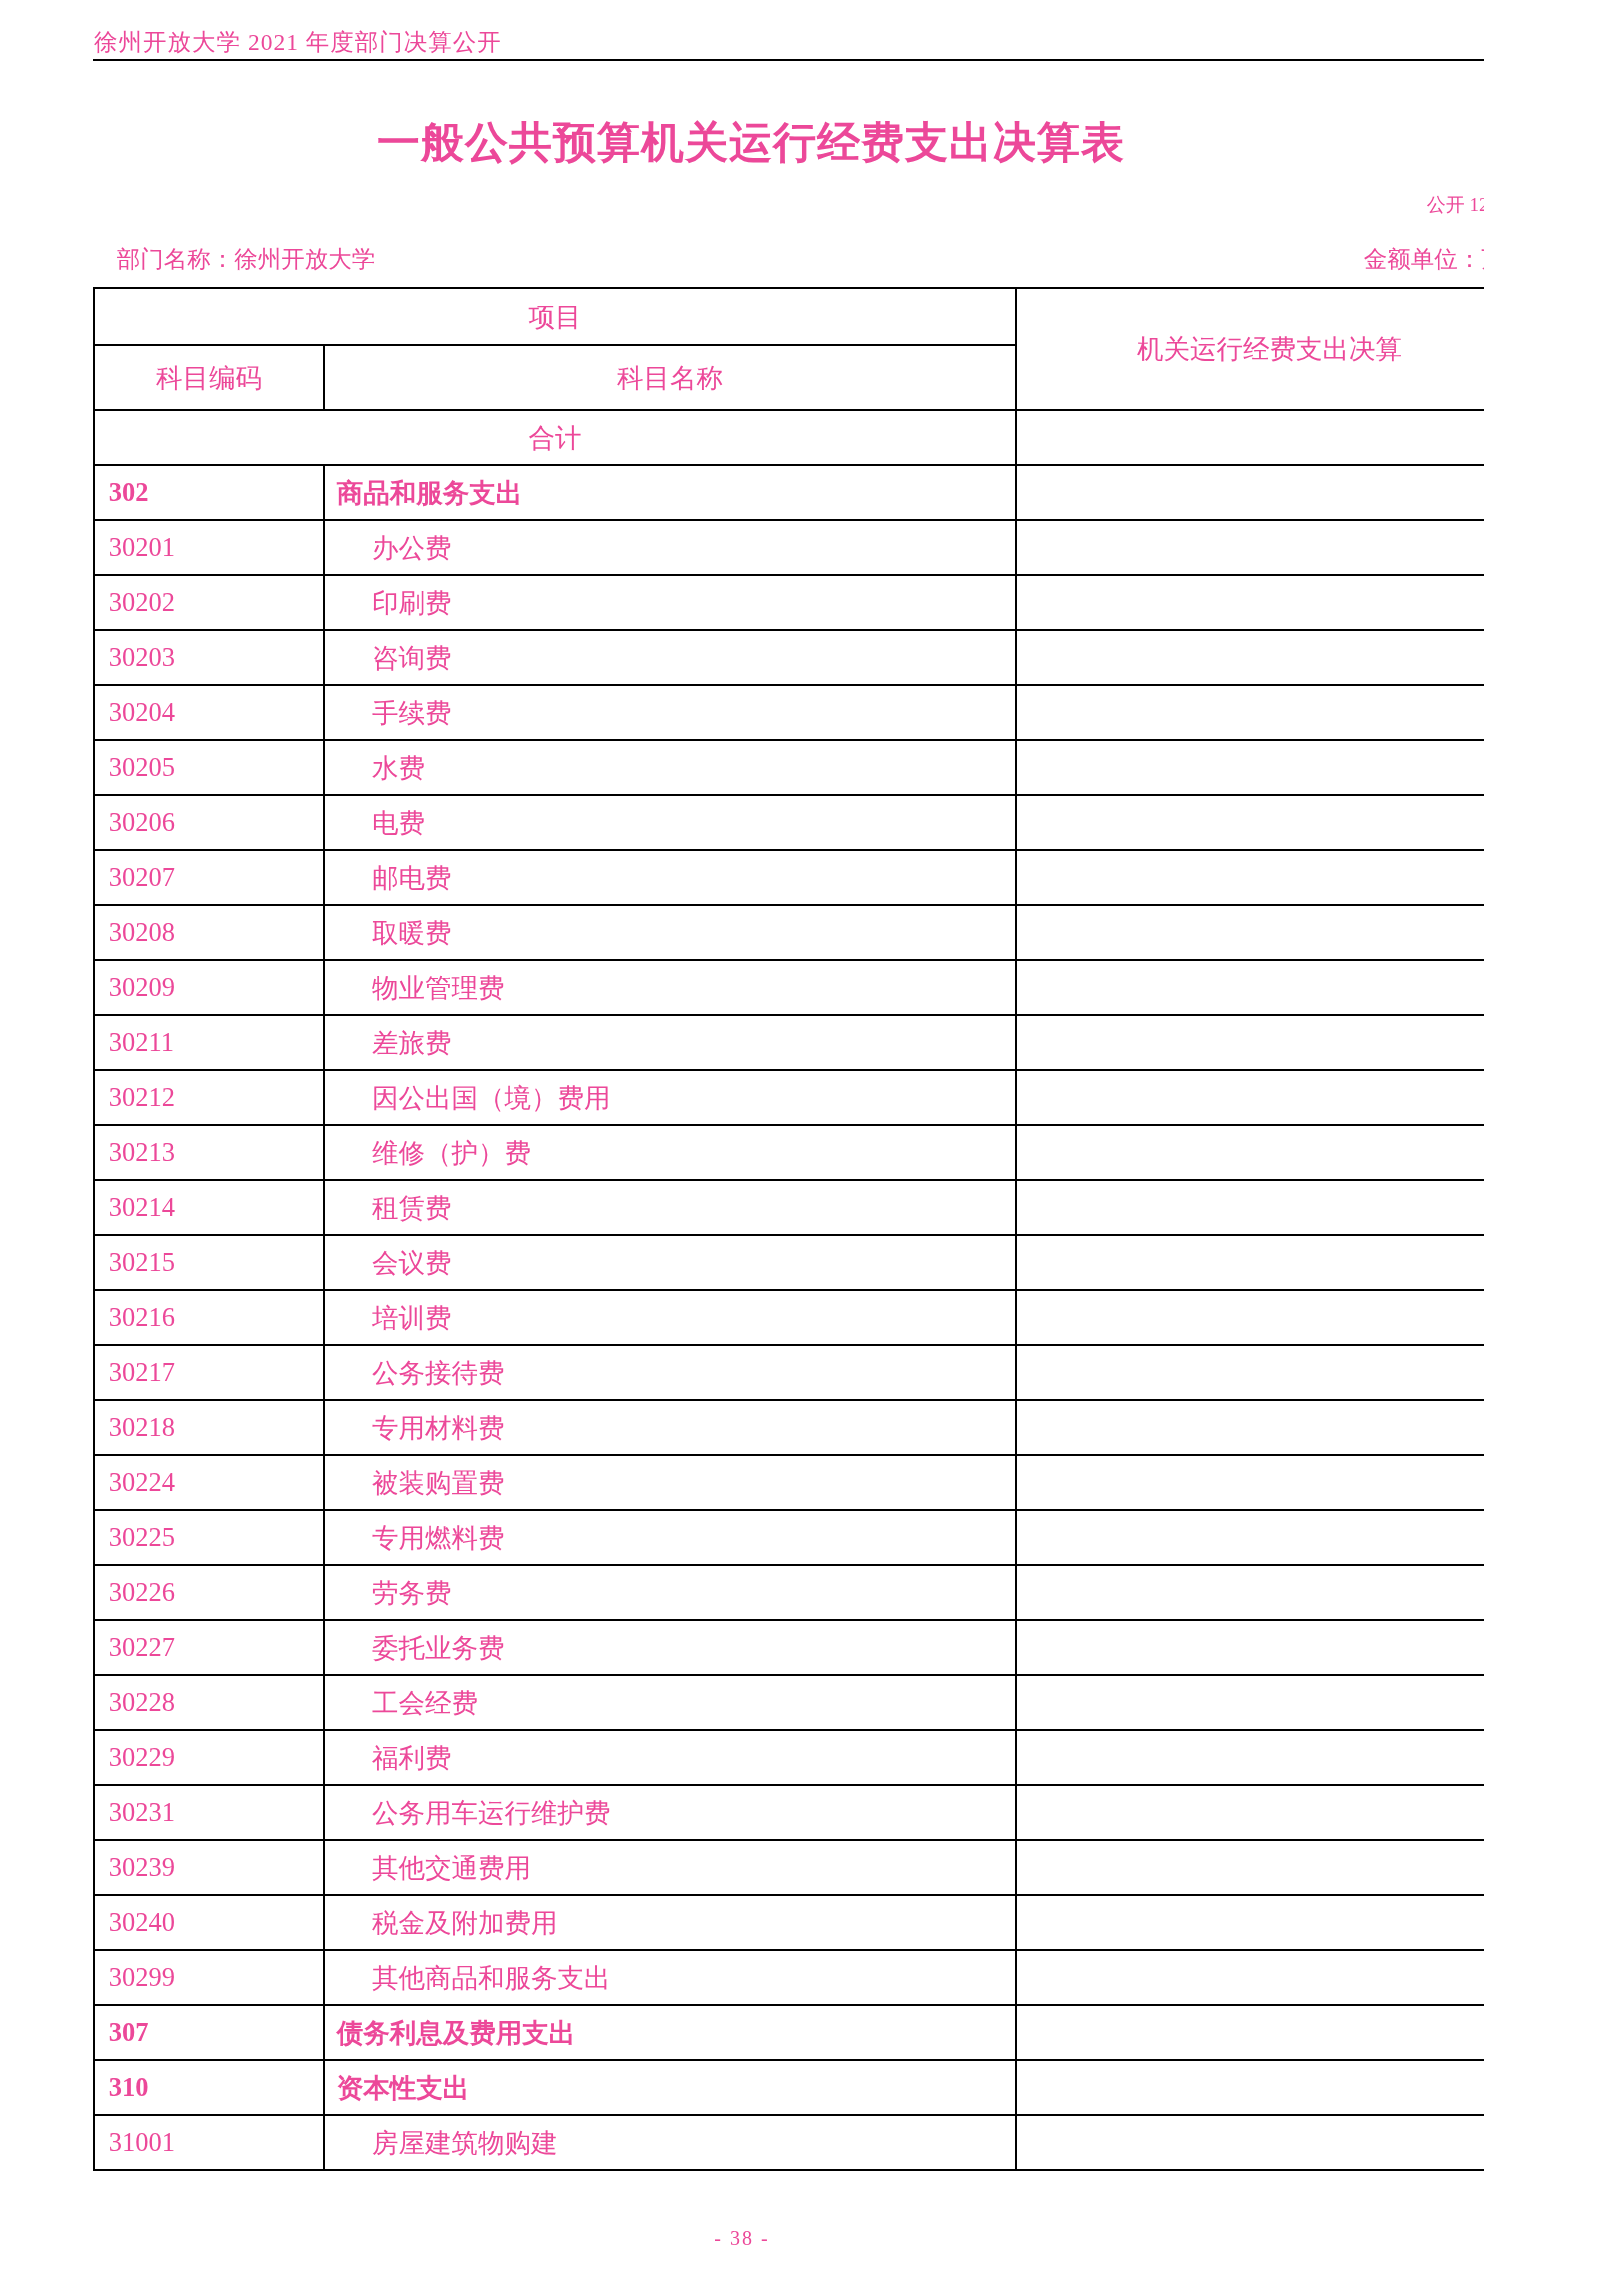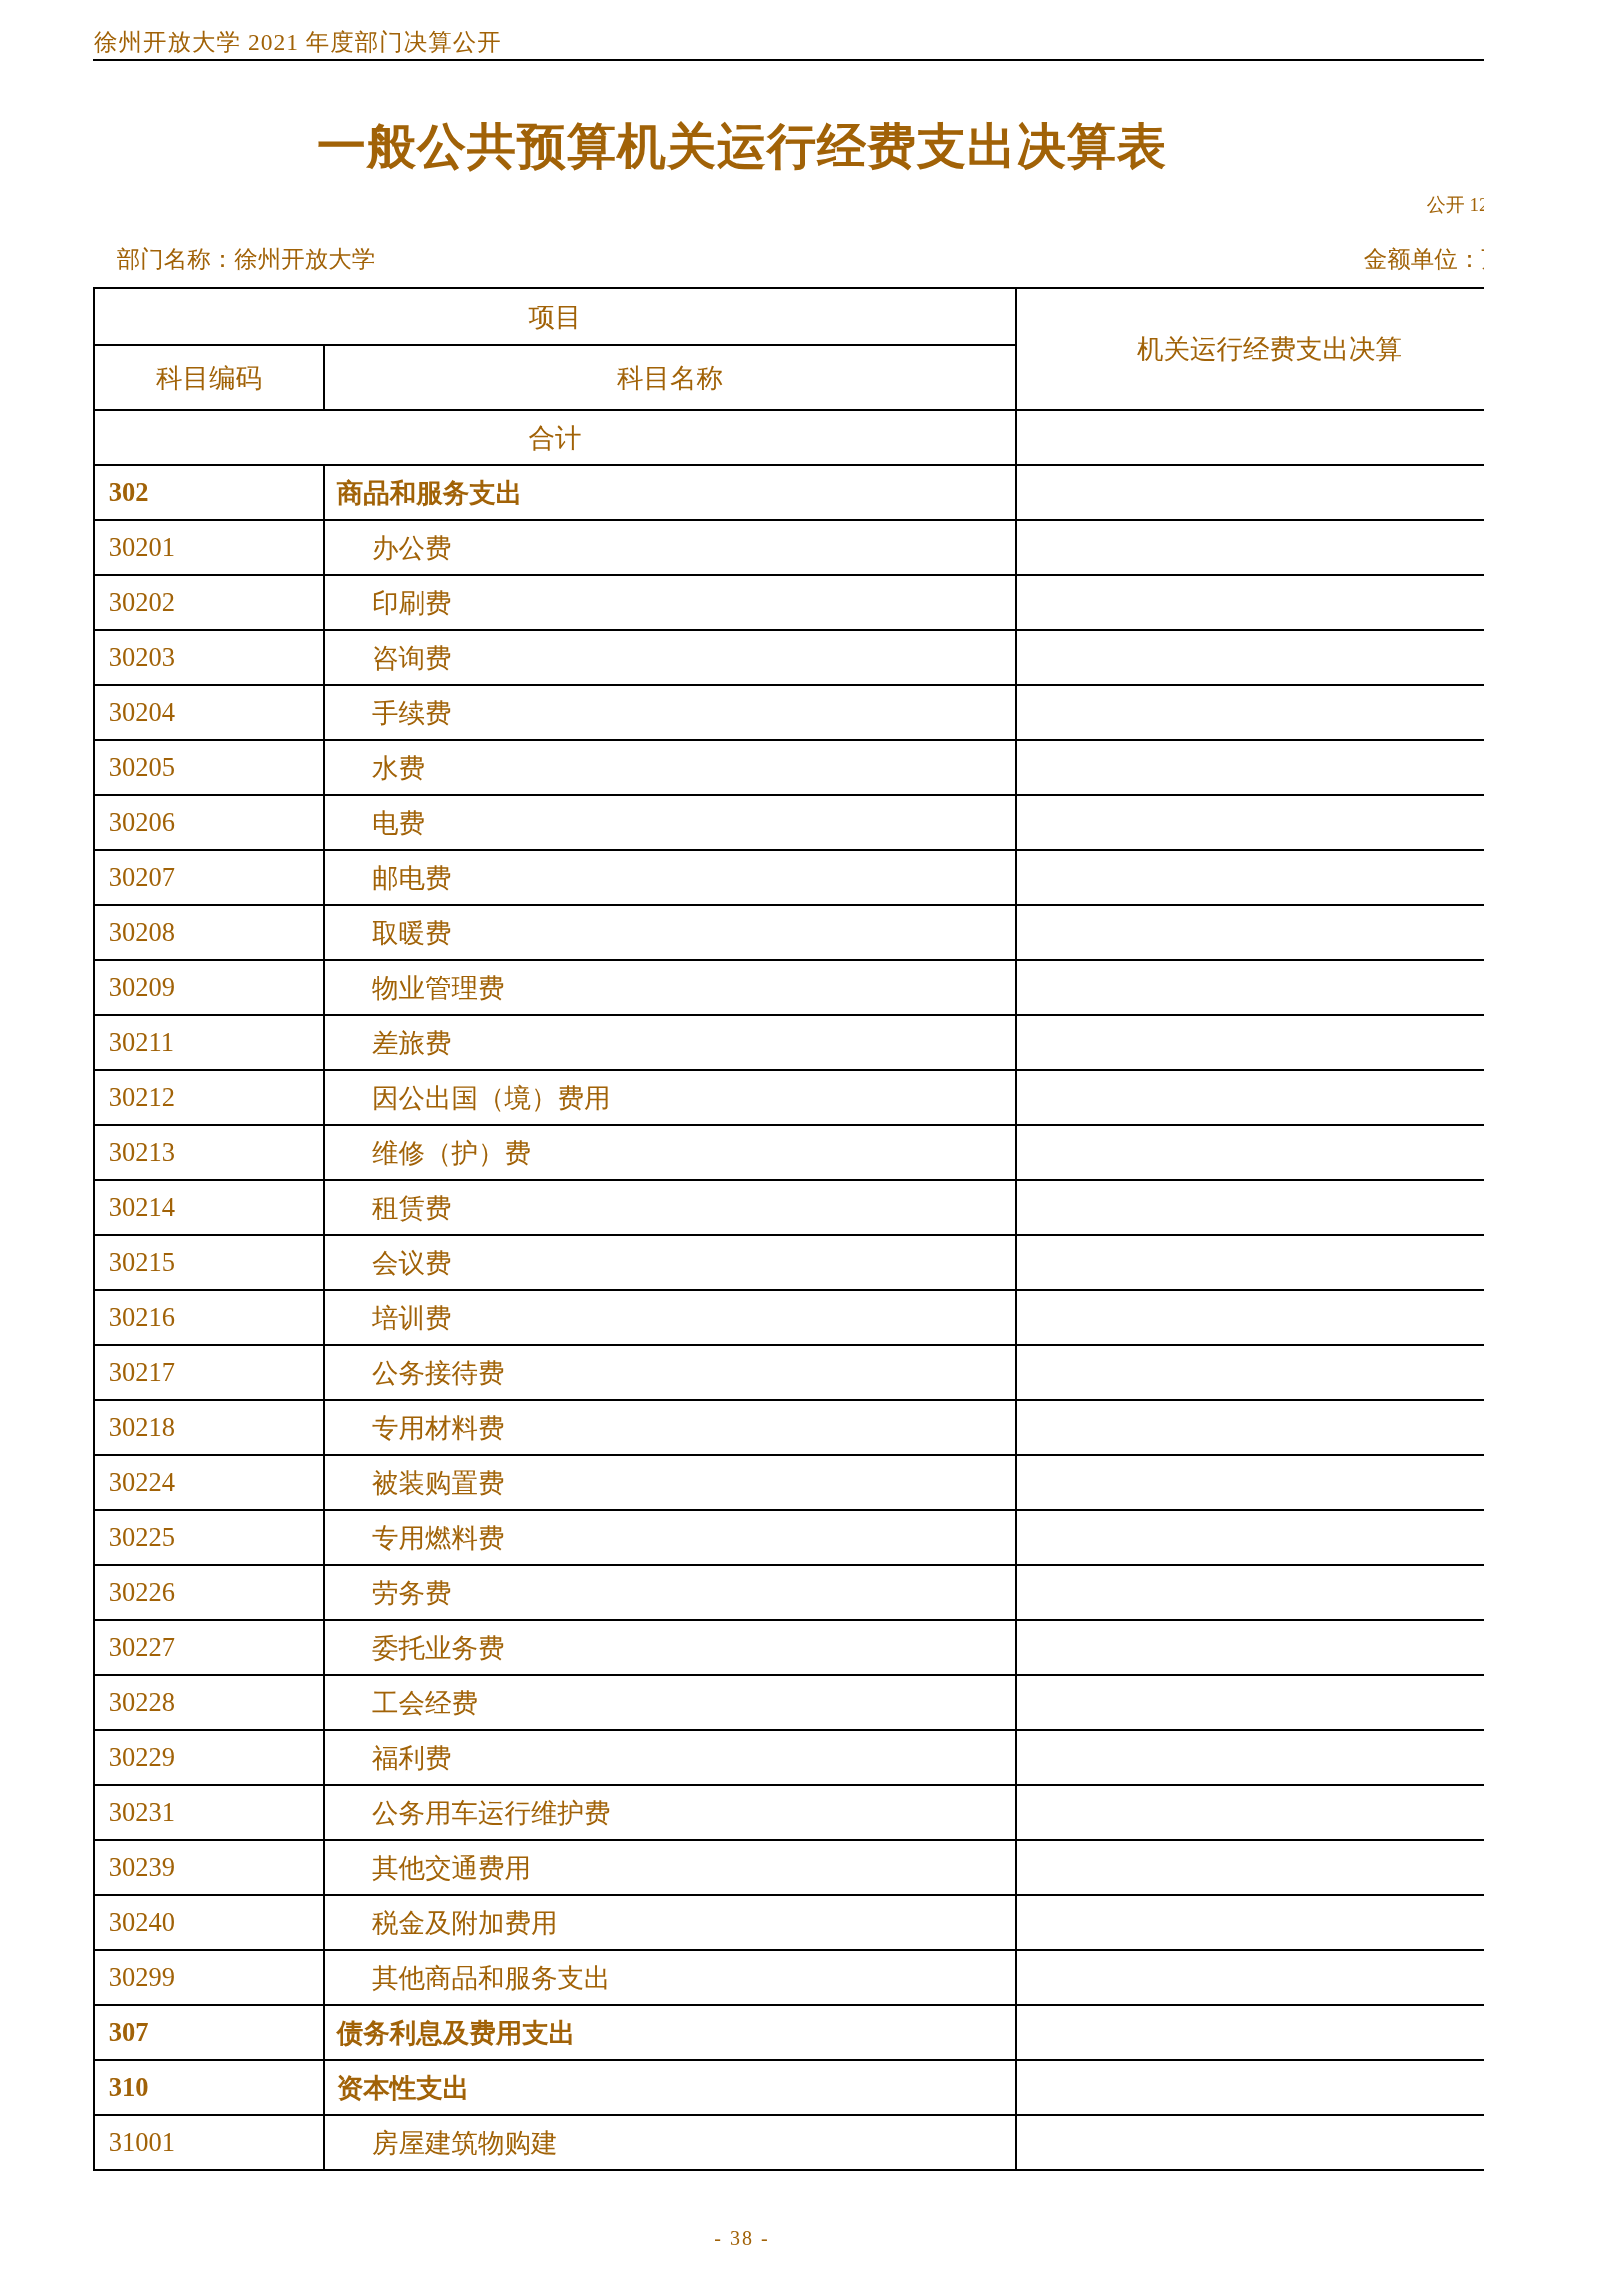--- a/index.html
+++ b/index.html
@@ -5,21 +5,21 @@
   html, body {
     margin: 0;
     padding: 0;
     background: #ffffff;
   }
   .page {
     position: relative;
     width: 1484px;
     height: 2293px;
     background: #ffffff;
-    color: #a16207;
+    color: #ec4899;
     font-family: "Liberation Serif", "DejaVu Serif", serif;
     overflow: hidden;
   }
   .doc-header {
     position: absolute;
     left: 94px;
     top: 25.5px;
     font-size: 23.5px;
     letter-spacing: 1px;
     white-space: nowrap;
@@ -32,24 +32,25 @@
     border-top: 2px solid #000;
     height: 0;
   }
   .doc-title {
     position: absolute;
     left: 0;
     top: 114px;
     width: 100%;
     margin: 0;
     text-align: center;
-    font-size: 49px;
+    font-size: 43px;
     font-weight: bold;
     letter-spacing: 1px;
     white-space: nowrap;
+    padding-left: 9px;
   }
   .table-number {
     position: absolute;
     left: 93px;
     top: 192px;
     width: 1429px;
     box-sizing: border-box;
     padding-right: 9.8px;
     text-align: right;
     font-size: 19px;

